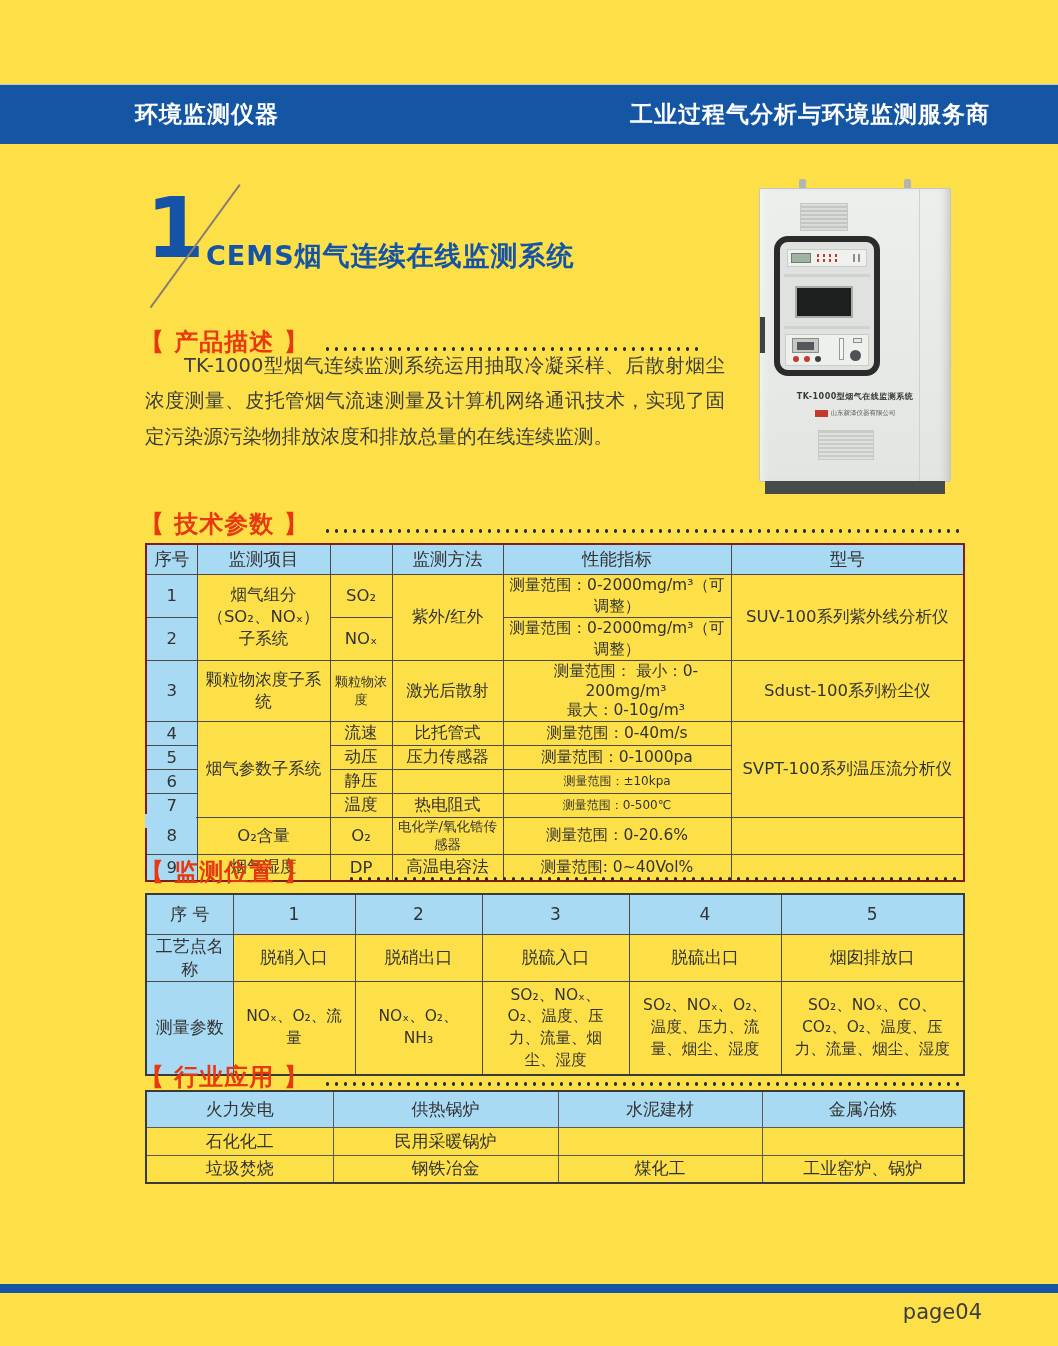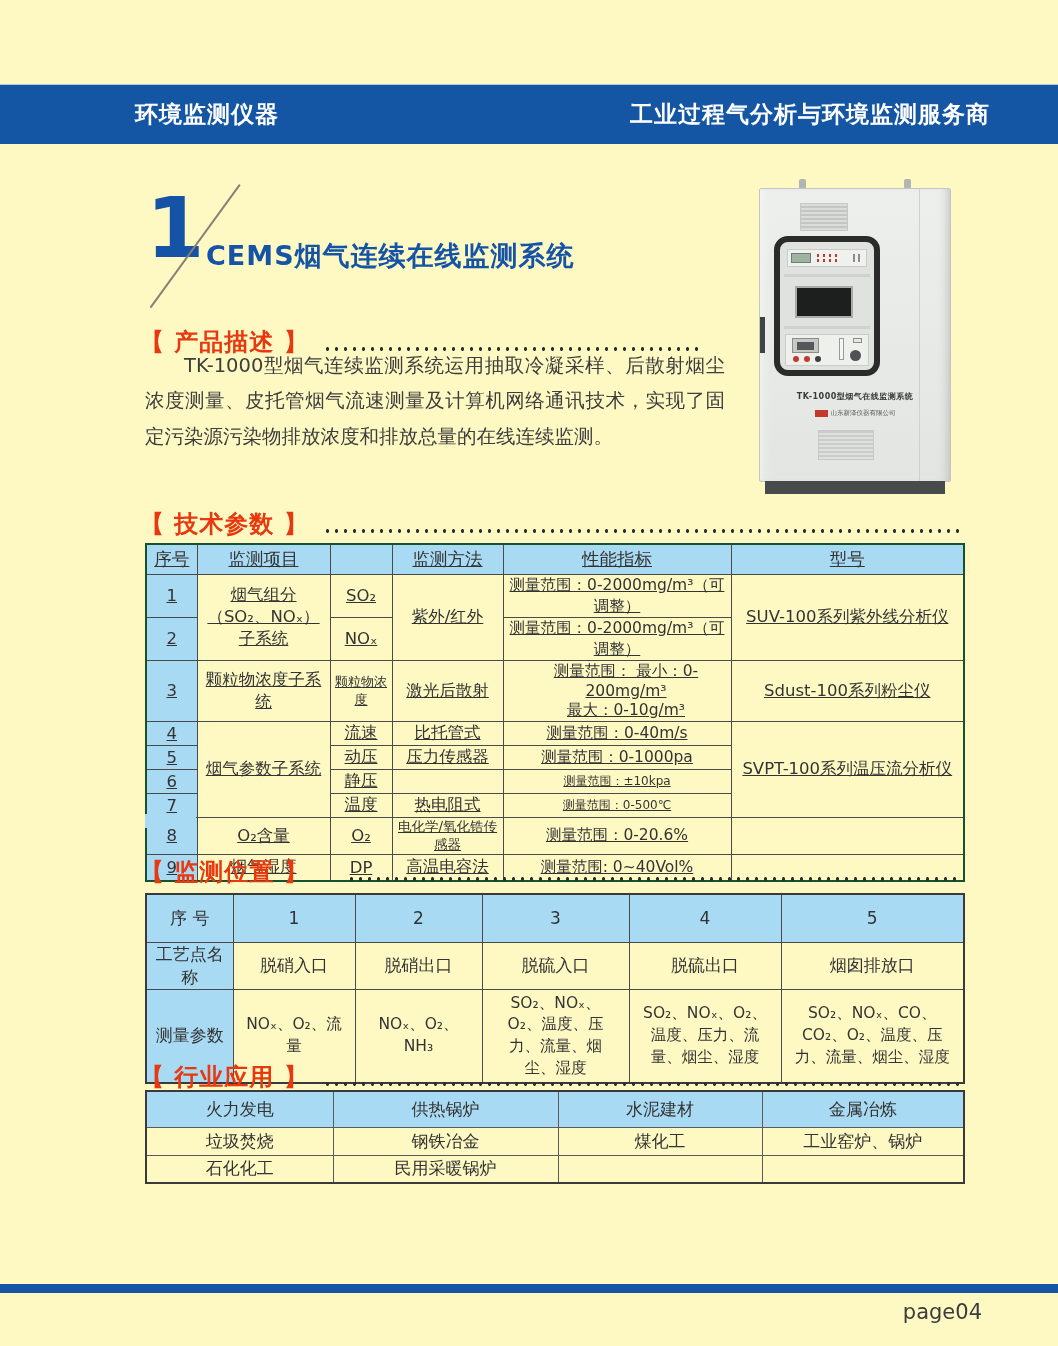--- a/index.html
+++ b/index.html
@@ -1,17 +1,17 @@
 <!DOCTYPE html>
 <html><head>
 <meta charset="utf-8">
 <style>
   * { margin:0; padding:0; box-sizing:border-box; }
   body { background:#ffffff; font-family:"DejaVu Sans","Liberation Sans",sans-serif; }
-  .page { position:relative; width:1058px; height:1346px; background:#fef9c3; overflow:hidden; }
+  .page { position:relative; width:1058px; height:1346px; background:#fde047; overflow:hidden; }
 
   
   .header-bar { position:absolute; left:0; top:84px; width:100%; height:60px;
     background:#1456a3; border-top:1px solid #b9c6da;
     display:flex; align-items:center; justify-content:space-between;
     padding:0 68px 0 135px; color:#ffffff; font-weight:bold; font-size:23px; letter-spacing:1px; }
 
   
   .section-number { position:absolute; left:146px; top:186px; font-size:84px; font-weight:bold;
     color:#1553a6; line-height:1; }
@@ -66,21 +66,21 @@
     font-weight:bold; color:#3a3a3a; letter-spacing:0.5px; }
   .cab-company { position:absolute; left:0; right:0; top:220px; display:flex; justify-content:center;
     align-items:center; gap:3px; font-size:6.5px; color:#555555; }
   .cab-logo { display:inline-block; width:13px; height:7px; background:#c4392b; }
 
   
   table { border-collapse:collapse; table-layout:fixed; color:#333333; text-align:center; }
   td { border:1px solid #4a4a4a; padding:0 3px; overflow:hidden; }
   .blue { background:#a9daf3; }
 
-  .tech-table { position:absolute; left:145px; top:543px; width:818px; font-size:16.5px; border:2px solid #14532d;text-decoration:underline; }
+  .tech-table { position:absolute; left:145px; top:543px; width:818px; font-size:16.5px; border:2px solid #7f1d1d; }
   .tech-table td.hd { height:30px; font-size:17.5px; }
   .fs13 { font-size:13px; }
   .fs14 { font-size:13.5px; }
   .blue-stub { position:absolute; left:145px; top:814px; width:51px; height:14px; background:#a9daf3; }
 
   .pos-table { position:absolute; left:145px; top:893px; width:818px; font-size:17px; border:2px solid #3a3a3a; }
   .pos-params { font-size:15.5px; line-height:1.4; padding:3px 12px; }
 
   .ind-table { position:absolute; left:145px; top:1090px; width:818px; font-size:17px; border:2px solid #3a3a3a; }
   .ind-table td { border:1px solid #5a5a5a; }
@@ -249,21 +249,21 @@
   <table class="pos-table">
     <colgroup>
         <col style="width:87px">
         <col style="width:122px">
         <col style="width:127px">
         <col style="width:147px">
         <col style="width:152px">
         <col style="width:183px">
       </colgroup>
     <tbody>
-        <tr style="height:48px;">
+        <tr style="height:40px;">
       <td class="blue">序  号</td>
       <td class="blue">1</td>
       <td class="blue">2</td>
       <td class="blue">3</td>
       <td class="blue">4</td>
       <td class="blue">5</td>
     </tr>
     <tr style="height:31px;">
       <td class="blue">工艺点名称</td>
       <td>脱硝入口</td>
@@ -296,30 +296,30 @@
         <col style="width:202px">
       </colgroup>
     <tbody>
         <tr style="height:36px;">
       <td class="blue">火力发电</td>
       <td class="blue">供热锅炉</td>
       <td class="blue">水泥建材</td>
       <td class="blue">金属冶炼</td>
     </tr>
     <tr style="height:28px;">
+      <td>石化化工</td>
+      <td>民用采暖锅炉</td>
+      <td></td>
+      <td></td>
+    </tr>
+    <tr style="height:28px;">
       <td>垃圾焚烧</td>
       <td>钢铁冶金</td>
       <td>煤化工</td>
       <td>工业窑炉、锅炉</td>
     </tr>
-    <tr style="height:28px;">
-      <td>石化化工</td>
-      <td>民用采暖锅炉</td>
-      <td></td>
-      <td></td>
-    </tr>
   </tbody>
     </table>
 
   <div class="footer-bar"></div>
   <div class="page-num">page04</div>
 
 </div>
 
 </body></html>

